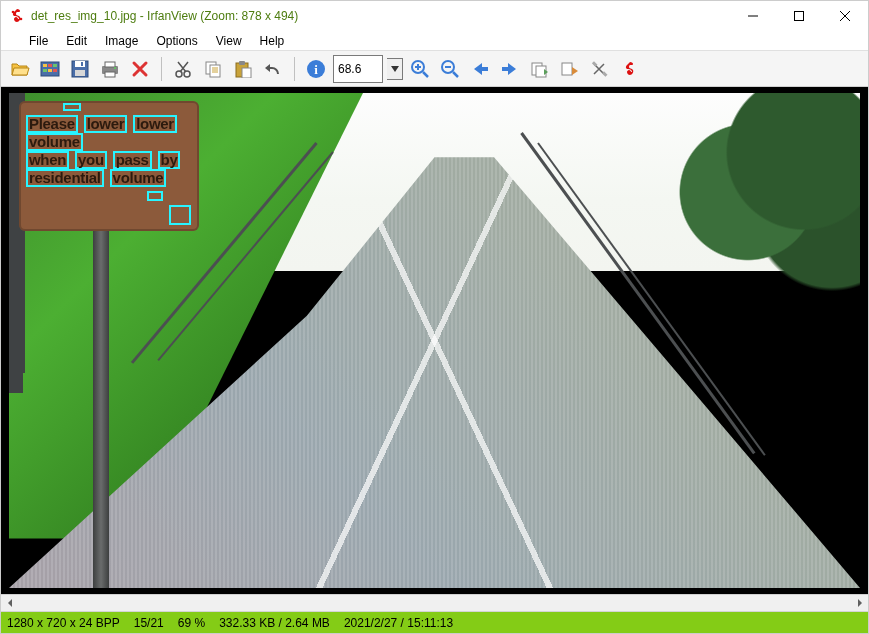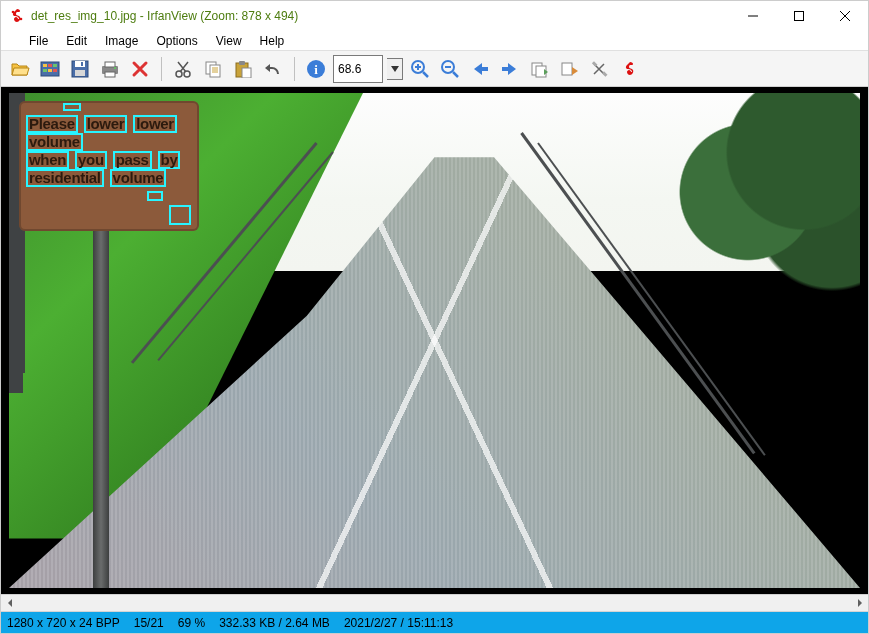--- a/index.html
+++ b/index.html
@@ -39,21 +39,21 @@
 .sign { position: absolute; left: 10px; top: 8px; width: 180px; height: 130px; background: #8c5a3b; border-radius: 6px; box-shadow: inset 0 0 0 2px rgba(0,0,0,.2); overflow: hidden; }
 .sign-text { position: absolute; left: 6px; top: 14px; right: 6px; font-size: 15px; line-height: 18px; color: #2c1a0e; font-weight: 600; letter-spacing: -.3px; }
 .sign-text .cy { border: 2px solid #28f4ff; padding: 0 1px; margin: 0 1px; display: inline-block; line-height: 14px; text-align: center; }
 .sign-logo { position: absolute; right: 8px; bottom: 6px; width: 22px; height: 20px; border: 2px solid #28f4ff; }
 .sign-top-box { position: absolute; left: 44px; top: 2px; width: 18px; height: 8px; border: 2px solid #28f4ff; }
 .sign-mid-box { position: absolute; right: 36px; bottom: 30px; width: 16px; height: 10px; border: 2px solid #28f4ff; }
 .pole { position: absolute; left: 84px; top: 138px; width: 16px; height: 420px; background: linear-gradient(90deg,#3d3f3f,#6a6c6c,#3d3f3f); }
 .hscroll { height: 17px; background: #f0f0f0; border-top: 1px solid #d0d0d0; display: flex; align-items: center; }
 .hscroll .arrow { width: 17px; height: 17px; display: flex; align-items: center; justify-content: center; background: #f0f0f0; }
 .hscroll .track { flex: 1; height: 17px; background: #f0f0f0; }
-.statusbar { height: 22px; display: flex; align-items: center; padding: 0 6px; gap: 14px; font-size: 12px; color: #000; background: #0ea5e9; border-top: 1px solid #d4d4d4; }
+.statusbar { height: 22px; display: flex; align-items: center; padding: 0 6px; gap: 14px; font-size: 12px; color: #000; background: #84cc16; border-top: 1px solid #d4d4d4; }
 .statusbar > span { white-space: nowrap; }
 svg { display: block; }
 </style>
 </head>
 <body>
 
 <div class="titlebar">
   <span class="app-icon">
     <svg width="16" height="16" viewBox="0 0 16 16">
         <path fill="#d11" d="M8 1c2 0 3 1 3 2 0 1-1 1-2 1s-2 0-2 2 3 1 4 3-1 5-3 5-3-2-3-3 1-2 2-2 2 1 2 2h1c0-2-2-3-4-3S3 6 5 4s3-3 3-3z"></path>

